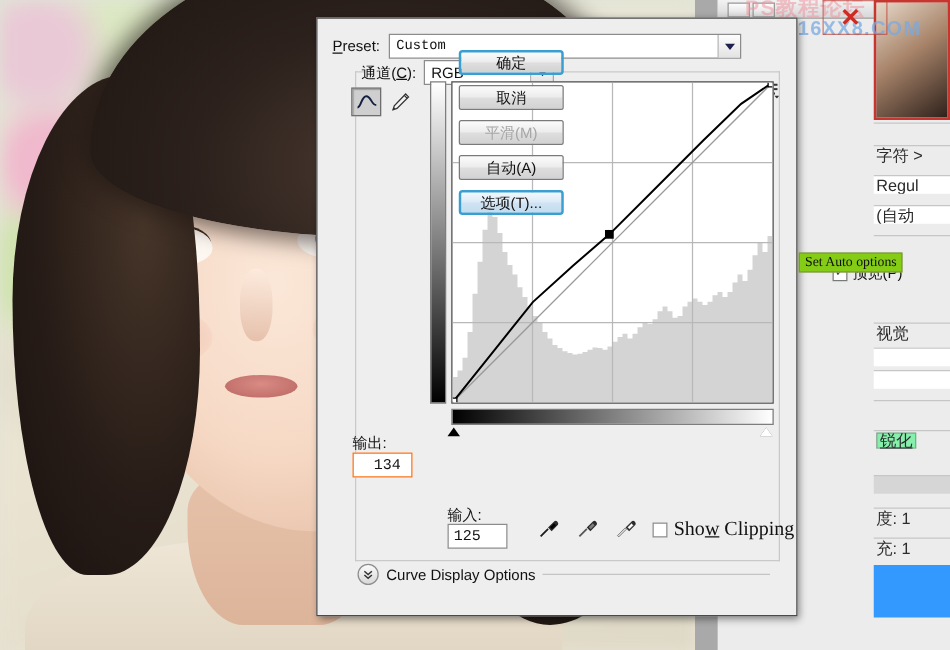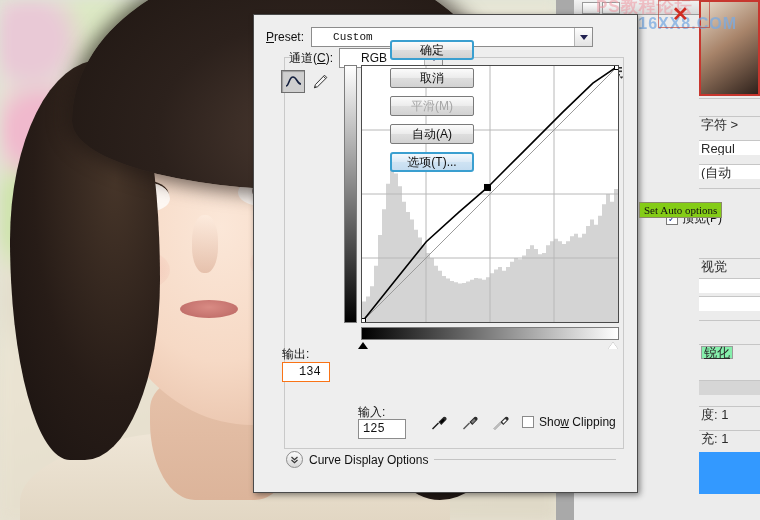--- a/index.html
+++ b/index.html
@@ -227,21 +227,21 @@
     display: flex; align-items: center;
   }
   .lbl { font-size: 12px; color: #111; }
   .lbl u { text-decoration: underline; }
   .combo {
     position: relative;
     height: 20px;
     background: #fff;
     border: 1px solid #8c8c8c;
     box-sizing: border-box;
-    display: flex; align-items: center; padding-left: 16px;
+    display: flex; align-items: center;
   }
   .combo .val {
     font-family: "Liberation Mono", monospace;
     font-size: 11px; color: #111;
     padding-left: 5px;
     flex: 1;
   }
   .combo .arrowbox {
     width: 17px; height: 18px;
     background: linear-gradient(180deg,#fdfdfd,#e3e3e3);
@@ -370,40 +370,40 @@
   }
   .chk-clip {
     position: absolute; left: 268px; top: 400px;
     display: flex; align-items: center; gap: 5px;
   }
   .chkbox {
     width: 12px; height: 12px;
     background: #fff; border: 1px solid #8a8a8a;
     box-sizing: border-box;
   }
-  .chk-lbl { font-size: 12px; color: #111; }
+  .chk-lbl { font-size: 16px; color: #111; font-family: Liberation Serif, serif; }
 
   .cdo {
     position: absolute; left: 32px; top: 436px;
     display: flex; align-items: center; gap: 6px;
     width: 330px;
   }
   .cdo-btn {
     width: 15px; height: 15px;
     border-radius: 50%;
     background: linear-gradient(180deg,#fbfbfb,#d8d8d8);
     border: 1px solid #8d8d8d;
     display: flex; align-items: center; justify-content: center;
   }
   .cdo-lbl { font-size: 12px; color: #111; white-space: nowrap; }
   .cdo-line { flex: 1; height: 1px; background: #c4c4c4; }
 
   
   .btn-col {
-    position: absolute; left: 390px; top: 40px;
+    position: absolute; left: 367px; top: 40px;
     width: 98px;
   }
   .btn {
     width: 84px; height: 20px;
     margin-bottom: 8px;
     background: linear-gradient(180deg,#fbfbfb 0%, #ececec 48%, #dedede 52%, #d2d2d2 100%);
     border: 1px solid #7a7a7a;
     border-radius: 2px;
     box-sizing: border-box;
     font-size: 12px;

